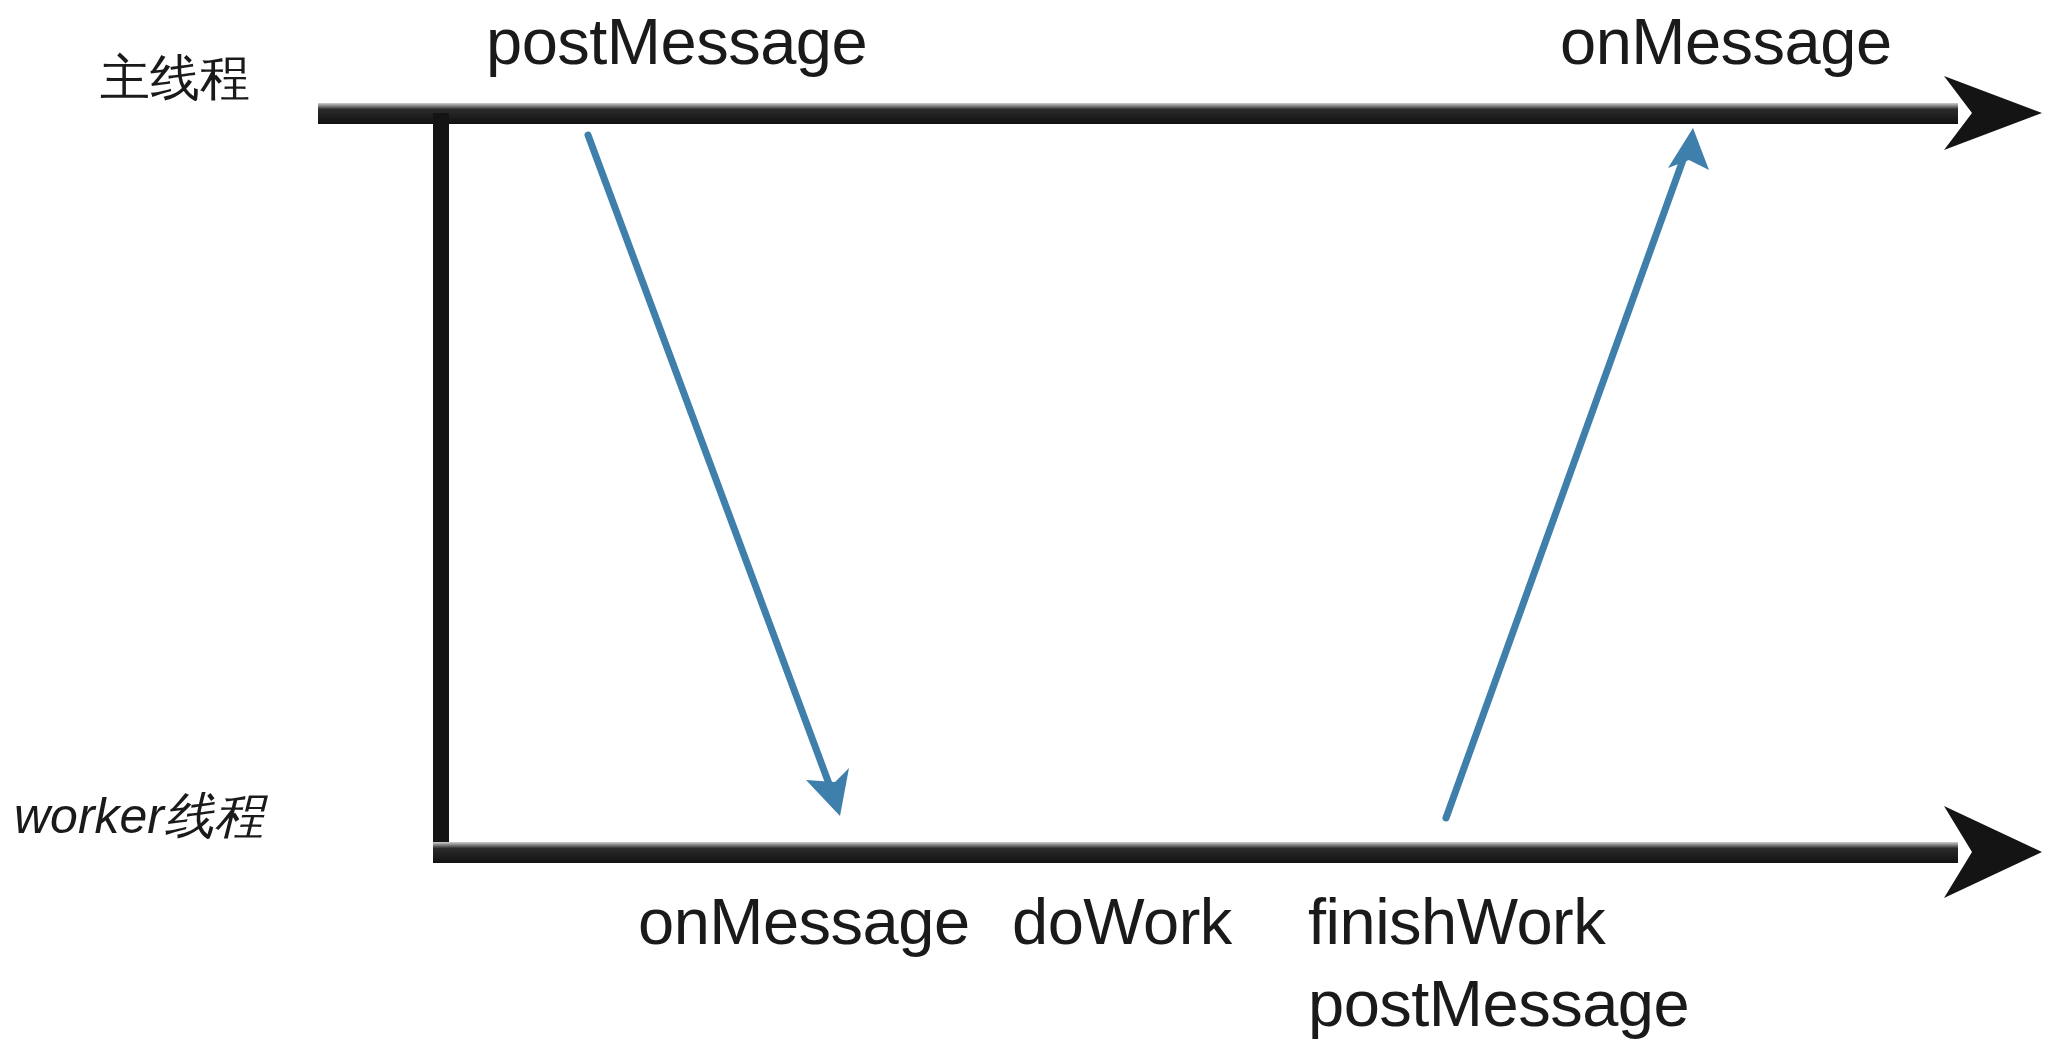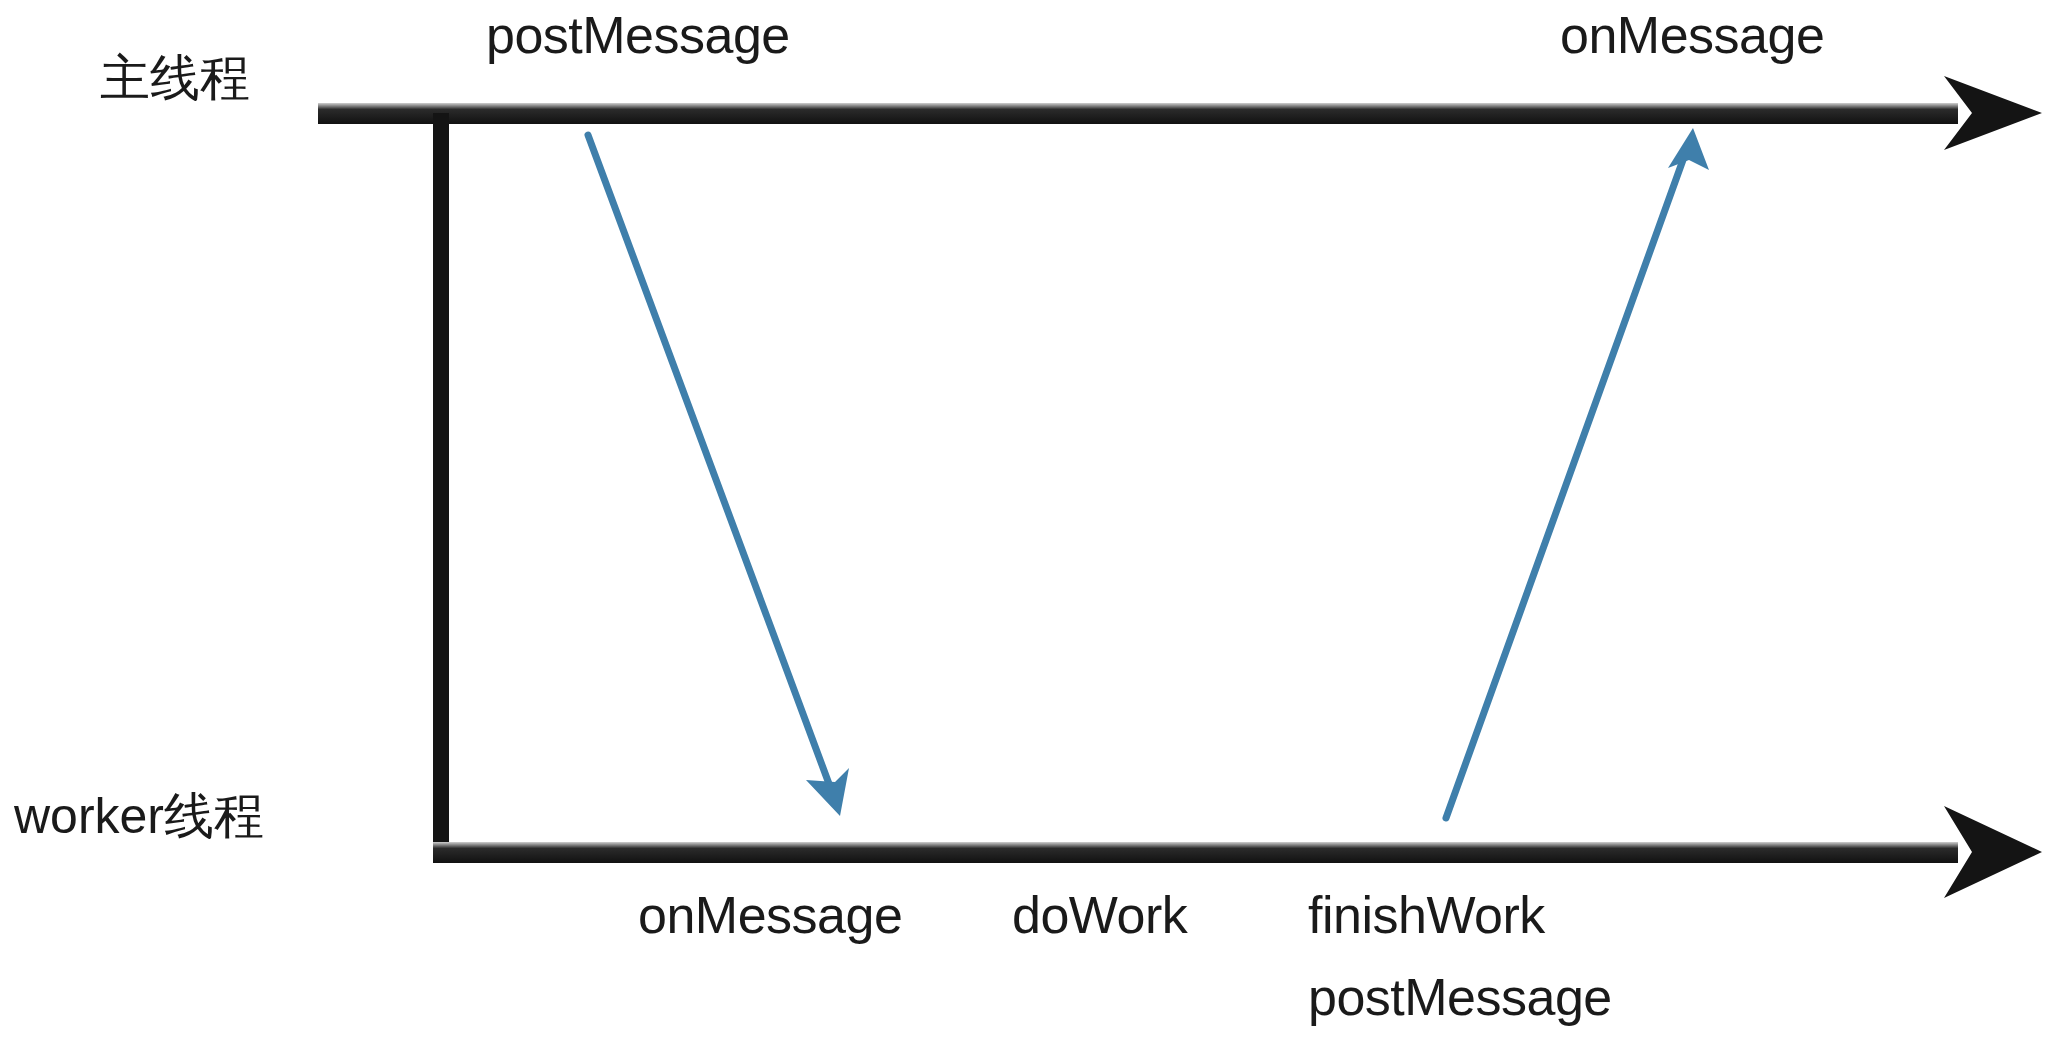--- a/index.html
+++ b/index.html
@@ -34,25 +34,25 @@
     line-height: 1.05;
     -webkit-font-smoothing: antialiased;
   }
   
   .lane-label {
     font-size: 50px;
     letter-spacing: 0px;
   }
   
   .event-label {
-    font-size: 52px;
+    font-size: 65px;
     letter-spacing: -0.5px;
   }
   #lane-label-main  { left: 92px;  top: 52px; margin-left: 8px; }
-  #lane-label-worker{ left: 14px;  top: 790px; }
+  #lane-label-worker{ left: 14px;  top: 790px; font-style: italic; }
 
   #label-post-message-main { left: 486px;  top: 8px; }
   #label-on-message-main   { left: 1560px; top: 8px; }
 
   #label-on-message-worker   { left: 638px;  top: 888px; }
   #label-do-work             { left: 1012px; top: 888px; }
   #label-finish-work         { left: 1308px; top: 888px; }
   #label-post-message-worker { left: 1308px; top: 970px; }
 </style>
 </head>

